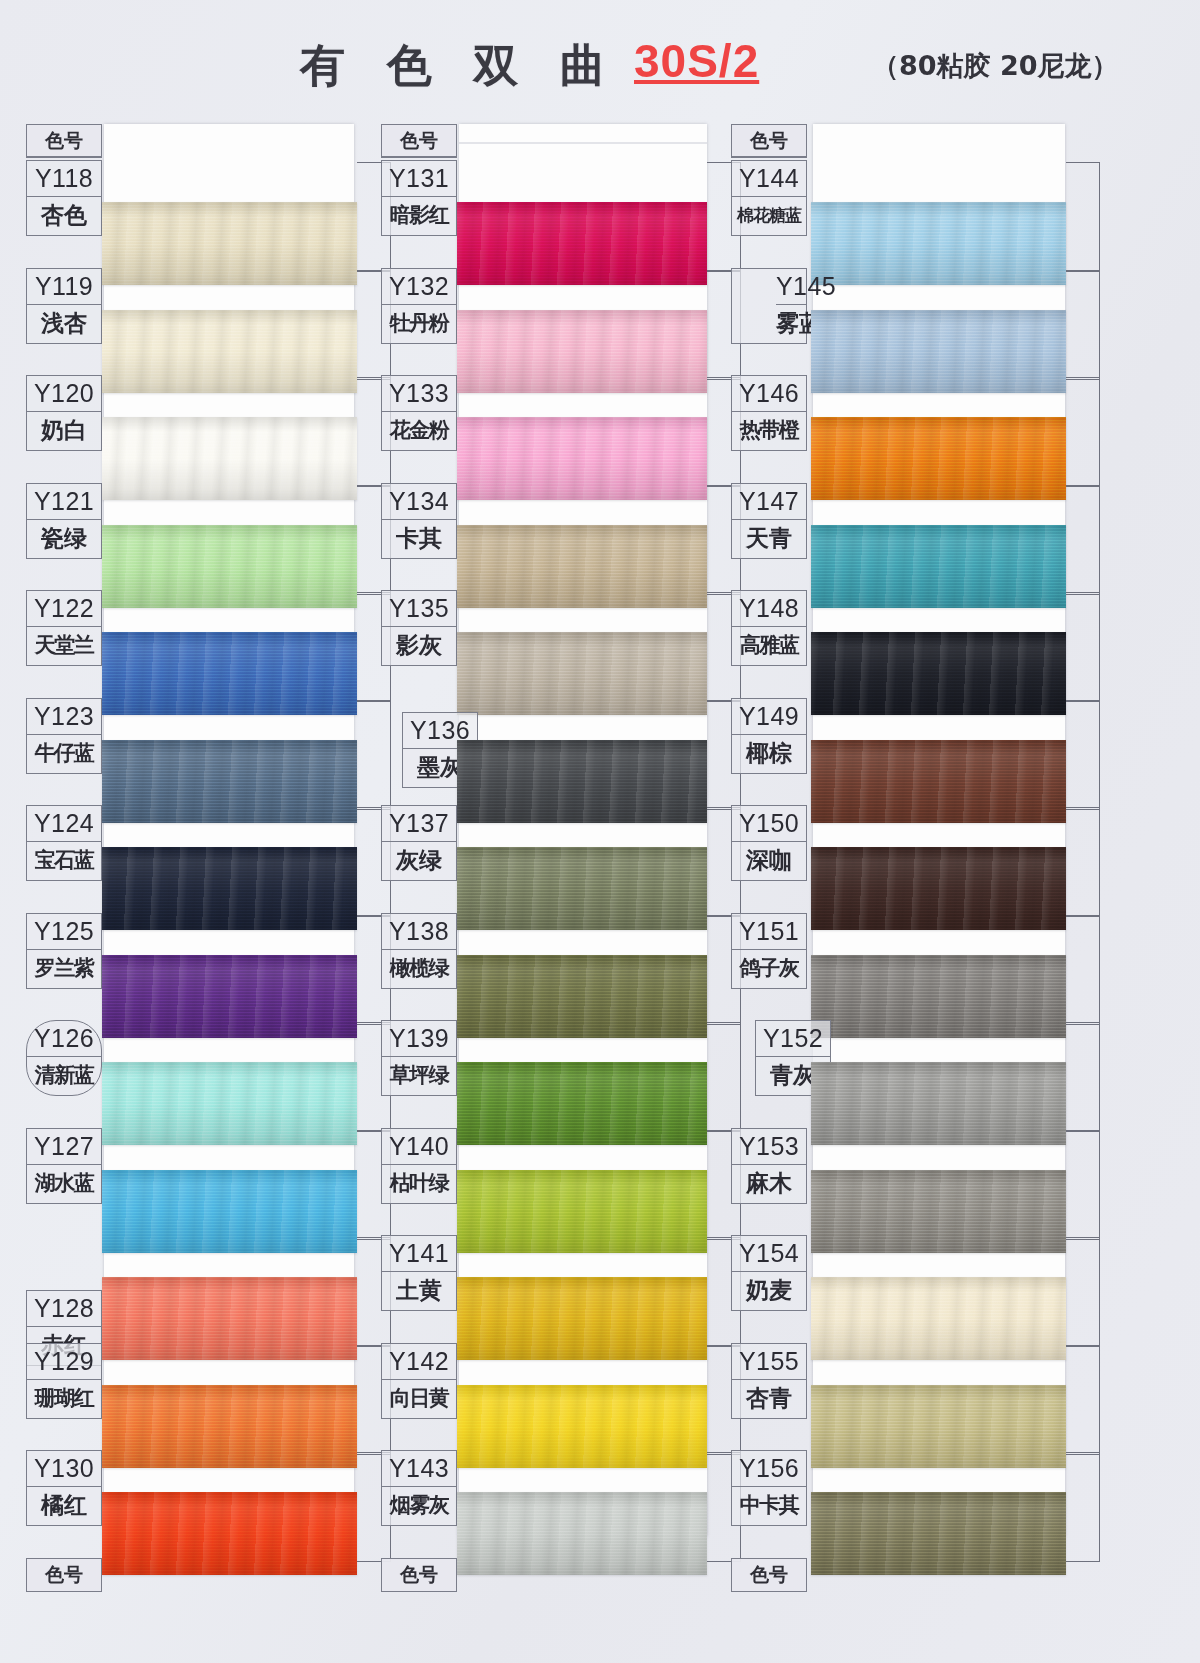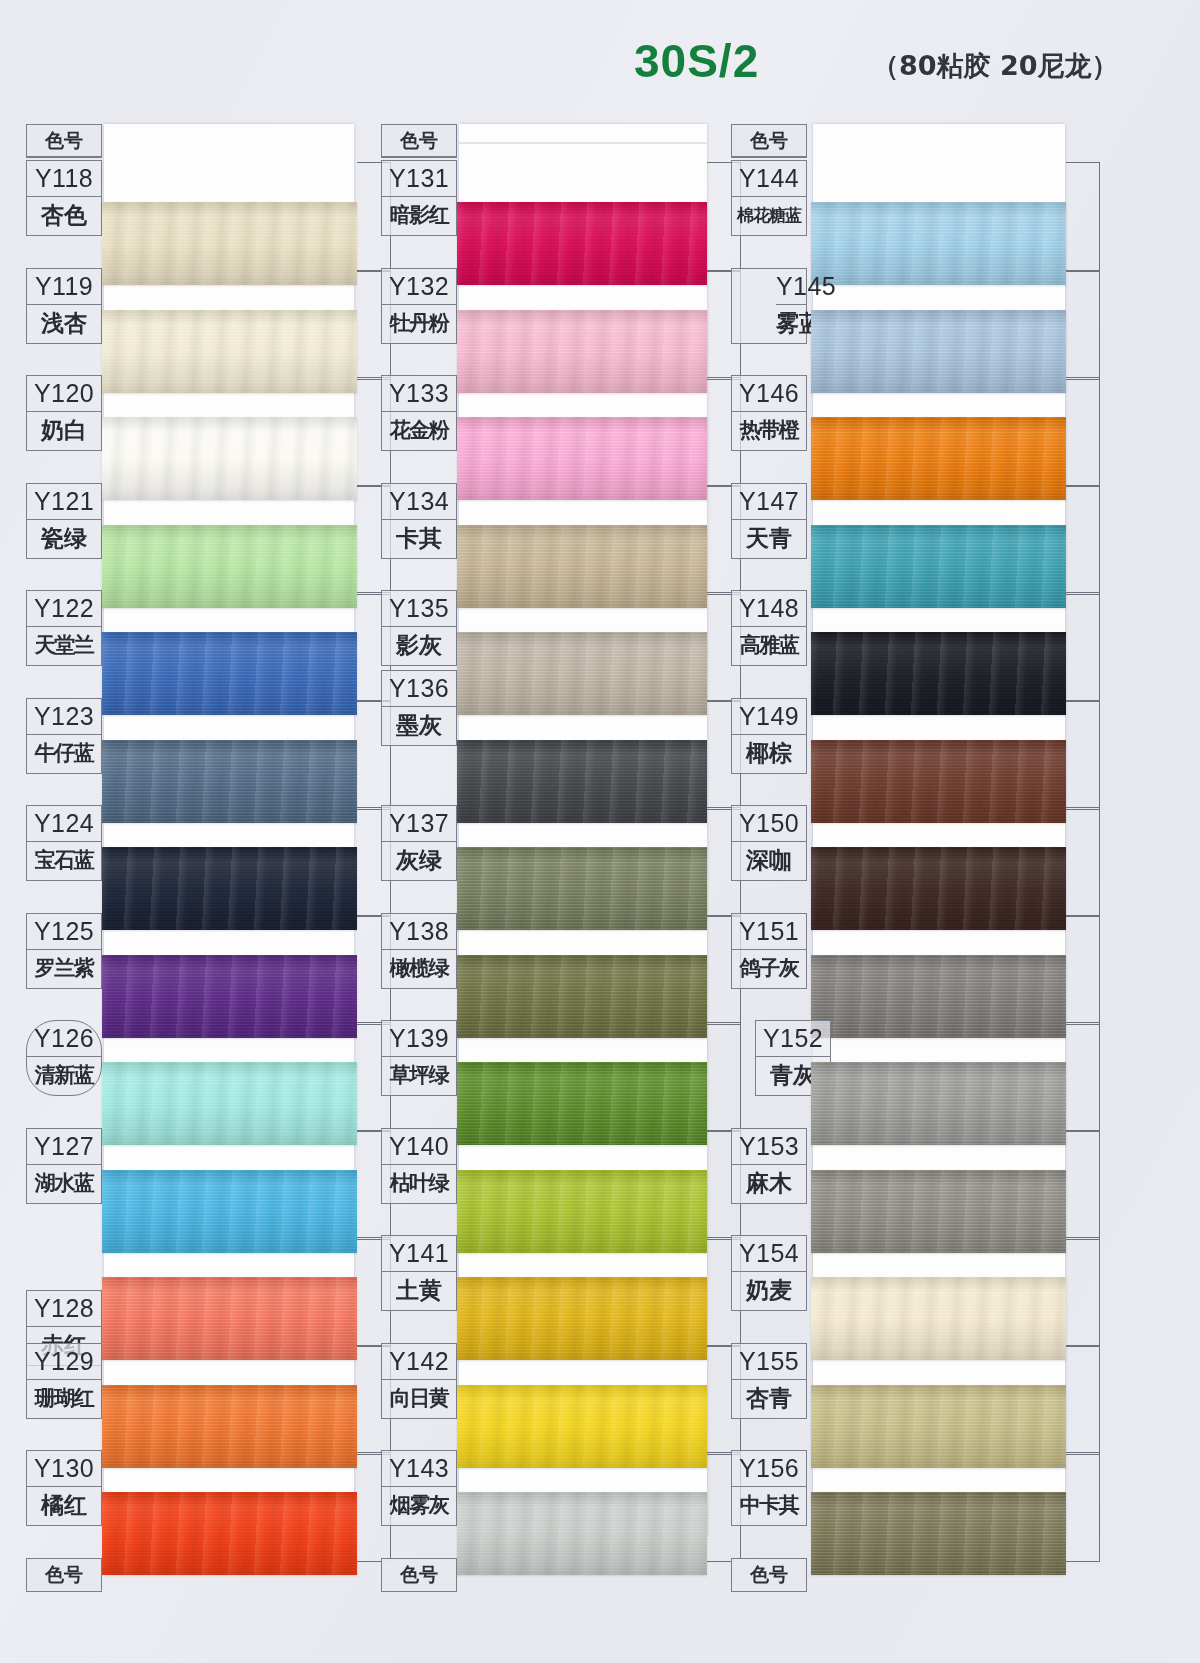--- a/index.html
+++ b/index.html
@@ -31,23 +31,24 @@
     color: #3a3a42;
     white-space: nowrap;
     text-shadow: 0 0 1px rgba(90,90,100,0.35);
   }
   #title-count {
     position: absolute;
     left: 634px; top: 34px;
     font-family: "Liberation Sans", sans-serif;
     font-size: 46px;
     font-weight: bold;
-    color: #15803d;
+    color: #ef4444;
     letter-spacing: 1px;
     white-space: nowrap;
+    text-decoration: underline;
   }
   #title-composition {
     position: absolute;
     left: 872px; top: 48px;
     font-family: "DejaVu Sans", sans-serif;
     font-size: 27px;
     font-weight: bold;
     color: #34343c;
     white-space: nowrap;
     letter-spacing: 0px;
@@ -175,20 +176,21 @@
   .tapeline {
     position: absolute;
     background: rgba(205,207,216,0.55);
     height: 2px;
   }
 </style>
 </head>
 <body>
 
 <div id="header">
+  <div id="title-main">有 色 双 曲</div>
   <div id="title-count">30S/2</div>
   <div id="title-composition">（80粘胶 20尼龙）</div>
 </div>
 
 <div class="column" id="col-0">
     <div class="card-paper"></div>
     <div class="label-group" style="top: 0px;">
       <div class="label-head">色号</div>
     </div>
     <div class="label-group" style="top: 36px;">
@@ -303,21 +305,21 @@
       <div class="label-name n2">卡其</div>
     </div>
     <div class="swatch" title="Y134 卡其" style="top: 400.5px; background: rgb(197, 179, 147);"></div>
     <div class="bracket" style="top: 360.5px;"></div>
     <div class="label-group" style="top: 466px;">
       <div class="label-code">Y135</div>
       <div class="label-name n2">影灰</div>
     </div>
     <div class="swatch" title="Y135 影灰" style="top: 508px; background: rgb(189, 179, 163);"></div>
     <div class="bracket" style="top: 468px;"></div>
-    <div class="label-group" style="top: 546px;">
+    <div class="label-group" style="top: 588px; margin-left: 21px;">
       <div class="label-code">Y136</div>
       <div class="label-name n2">墨灰</div>
     </div>
     <div class="swatch" title="Y136 墨灰" style="top: 615.5px; background: rgb(67, 70, 74);"></div>
     <div class="bracket" style="top: 575.5px;"></div>
     <div class="label-group" style="top: 681px;">
       <div class="label-code">Y137</div>
       <div class="label-name n2">灰绿</div>
     </div>
     <div class="swatch" title="Y137 灰绿" style="top: 723px; background: rgb(118, 125, 95);"></div>

